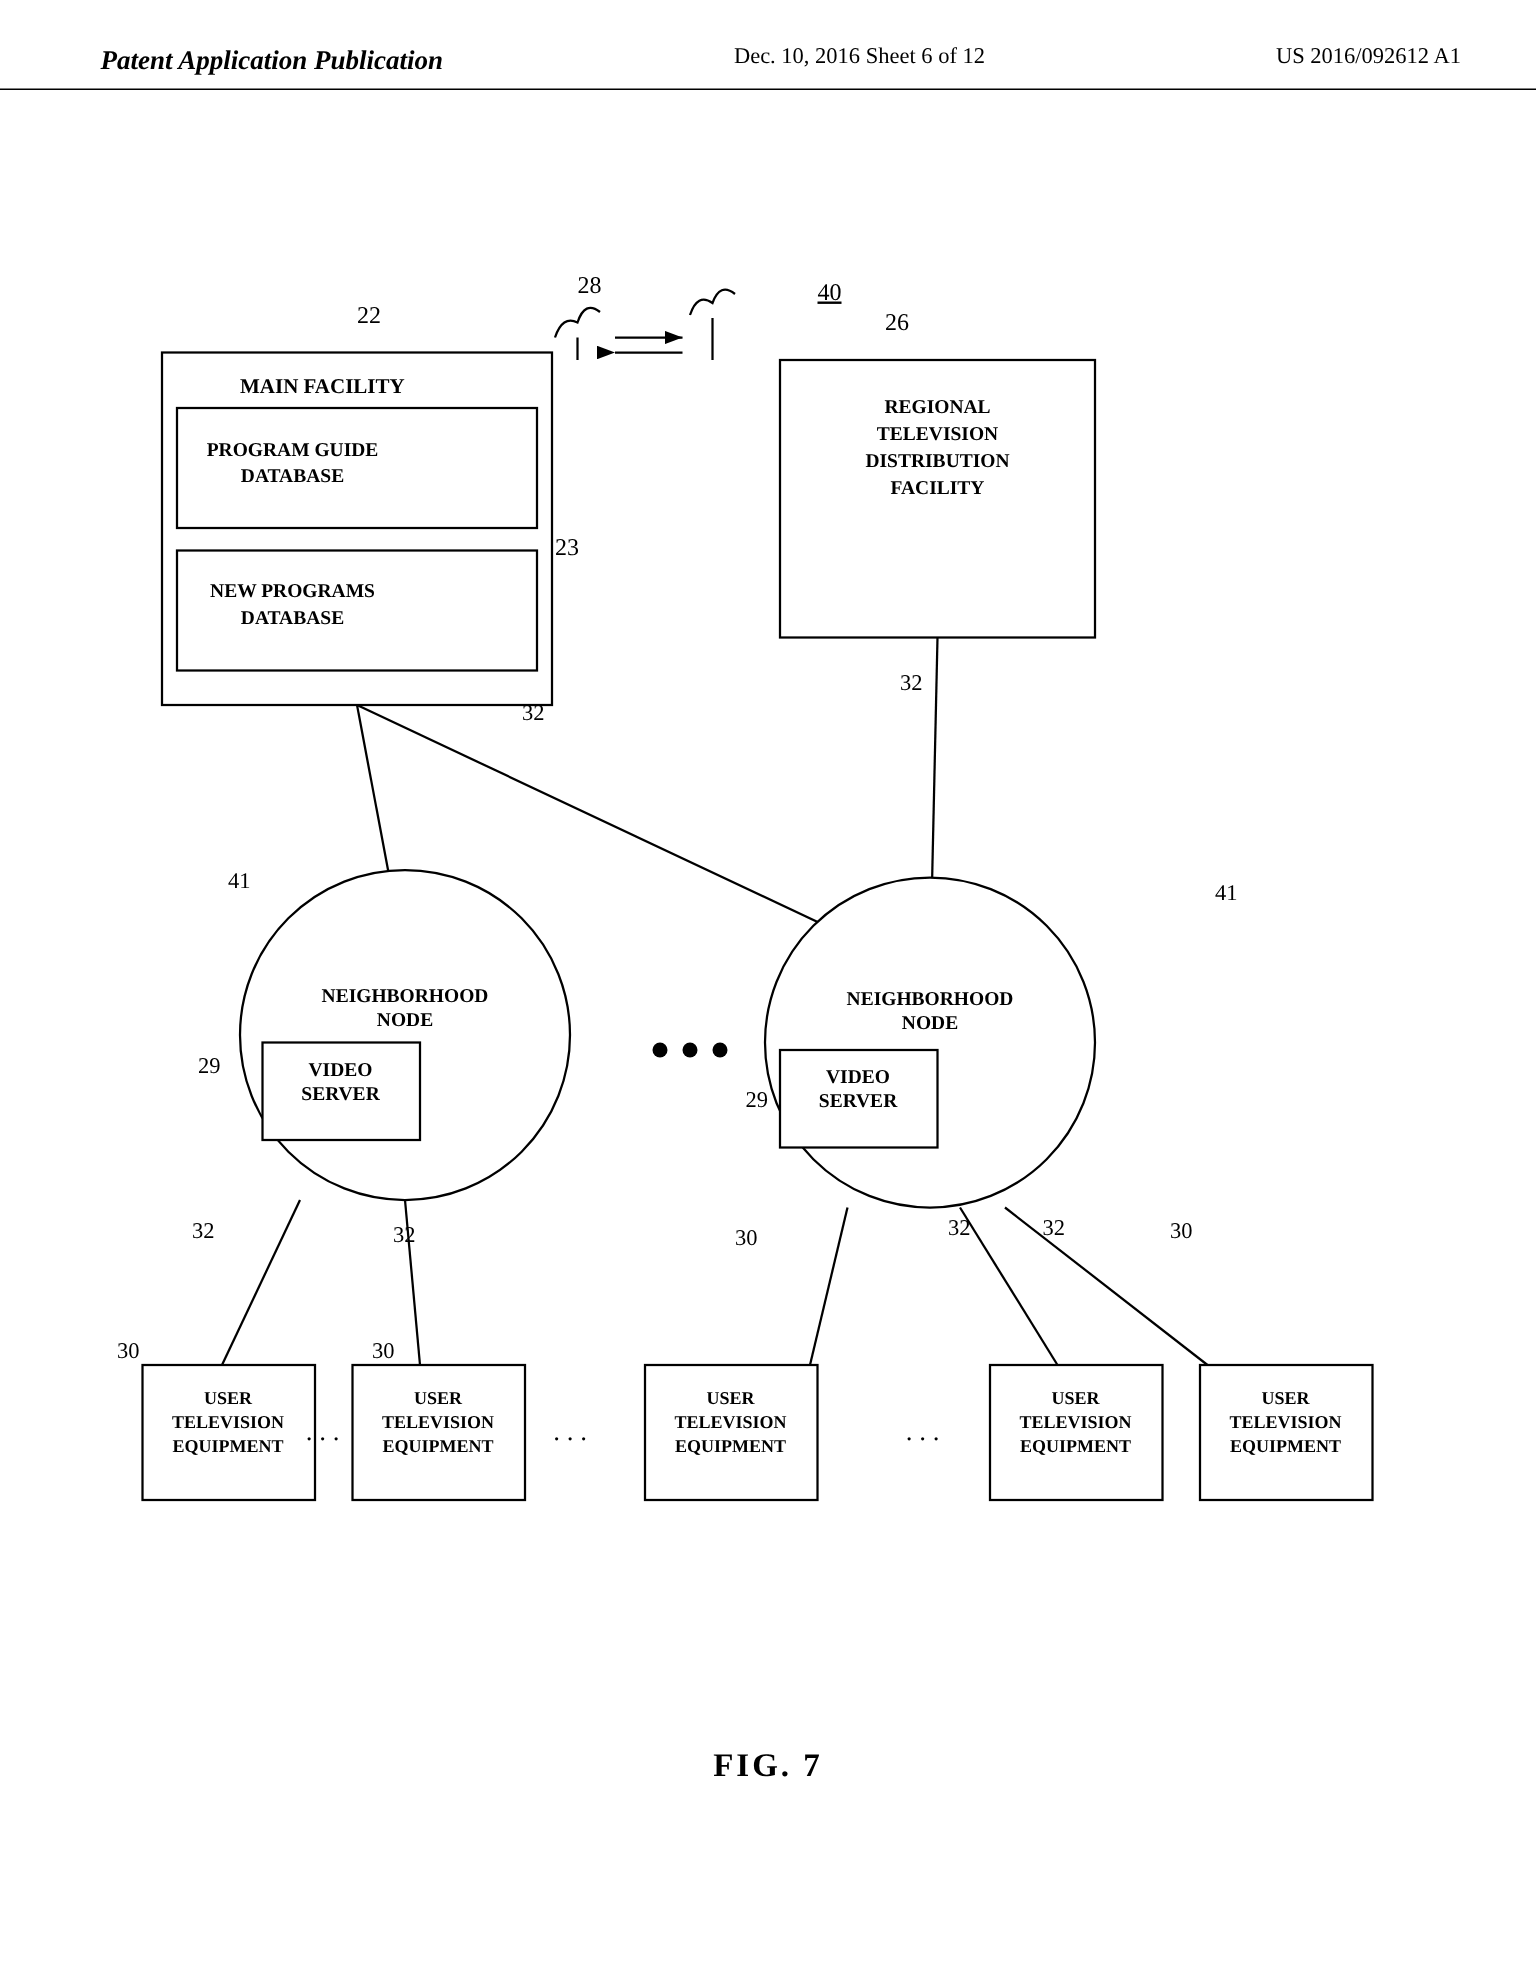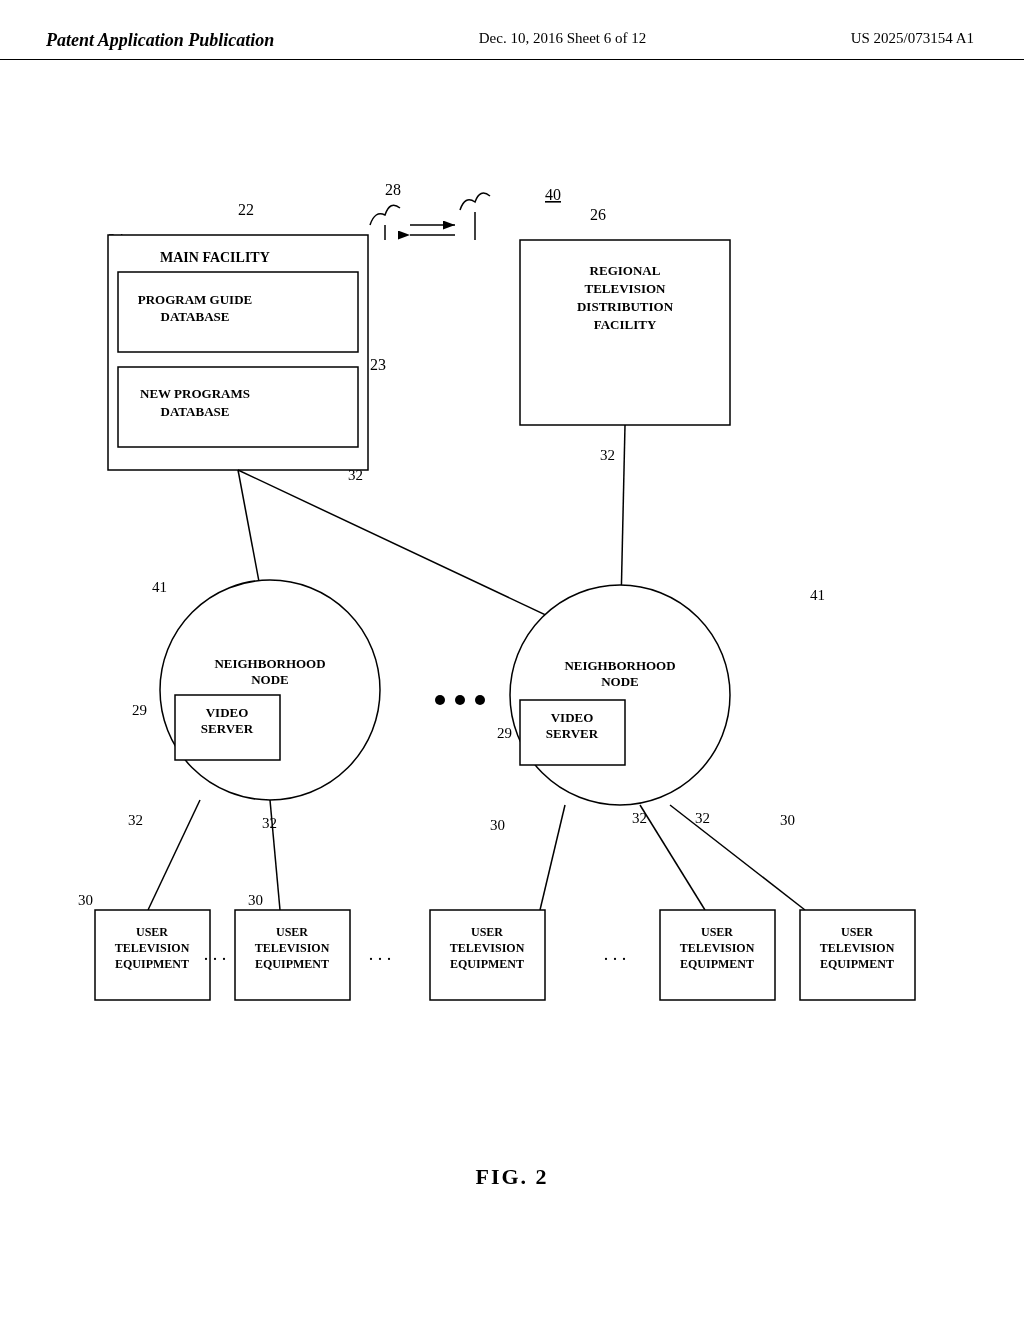--- a/index.html
+++ b/index.html
@@ -9,21 +9,21 @@
       background: #fff;
       font-family: 'Times New Roman', Times, serif;
       position: relative;
       overflow: hidden;
     }
 
     .header {
       display: flex;
       justify-content: space-between;
       align-items: flex-start;
-      padding: 30px 50px 0 46px;
+      padding: 30px 50px 0 67px;
       border-bottom: 1px solid #000;
       padding-bottom: 8px;
     }
 
     .header-left {
       font-size: 18px;
       font-weight: bold;
       font-style: italic;
     }
 
@@ -61,21 +61,21 @@
       font-weight: bold;
       letter-spacing: 2px;
     }
   </style>
 </head>
 <body>
 
 <div class="header">
   <div class="header-left">Patent Application Publication</div>
   <div class="header-center">Dec. 10, 2016  Sheet 6 of 12</div>
-  <div class="header-right">US 2025/073154 A1</div>
+  <div class="header-right">US 2016/092612 A1</div>
 </div>
 
 <div class="diagram-area">
   <svg class="diagram" viewBox="0 0 1024 1100">
 
     <text x="238" y="145" font-family="Times New Roman" font-size="16">22</text>
 
     <text x="108" y="175" font-family="Times New Roman" font-size="16">24</text>
 
     <text x="545" y="130" font-family="Times New Roman" font-size="16" text-decoration="underline">40</text>
@@ -200,14 +200,14 @@
     <text x="717" y="882" font-family="Times New Roman" font-size="12" font-weight="bold" text-anchor="middle">TELEVISION</text>
     <text x="717" y="898" font-family="Times New Roman" font-size="12" font-weight="bold" text-anchor="middle">EQUIPMENT</text>
 
     <rect x="800" y="840" width="115" height="90" fill="white" stroke="#000" stroke-width="1.5"></rect>
     <text x="857" y="866" font-family="Times New Roman" font-size="12" font-weight="bold" text-anchor="middle">USER</text>
     <text x="857" y="882" font-family="Times New Roman" font-size="12" font-weight="bold" text-anchor="middle">TELEVISION</text>
     <text x="857" y="898" font-family="Times New Roman" font-size="12" font-weight="bold" text-anchor="middle">EQUIPMENT</text>
 
   </svg>
 
-  <div class="fig-label">FIG. 2</div>
+  <div class="fig-label">FIG. 7</div>
 </div>
 
 </body></html>

